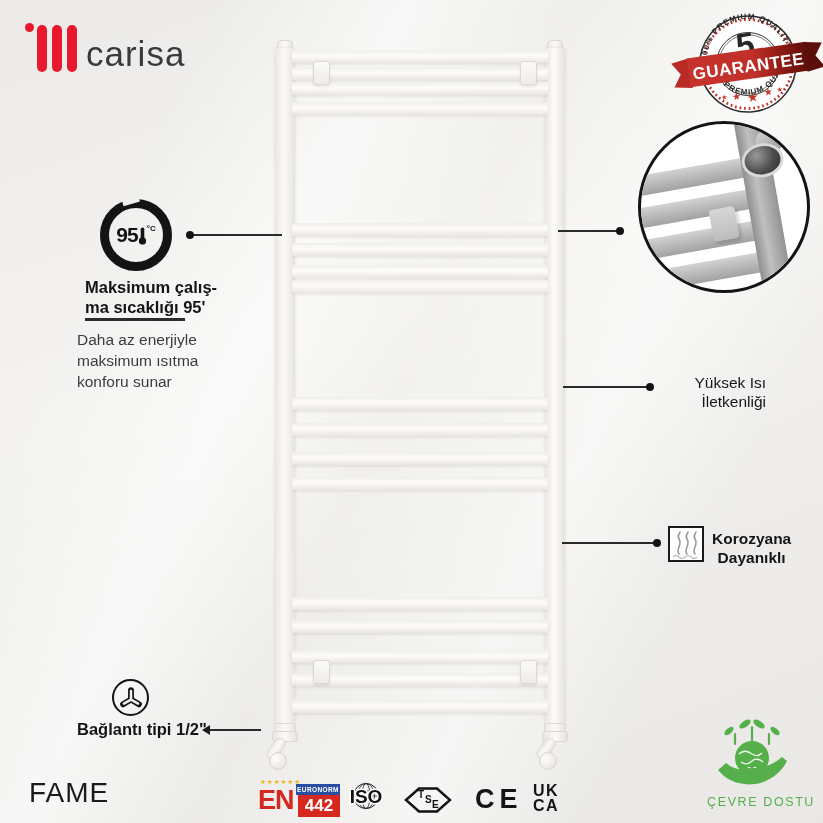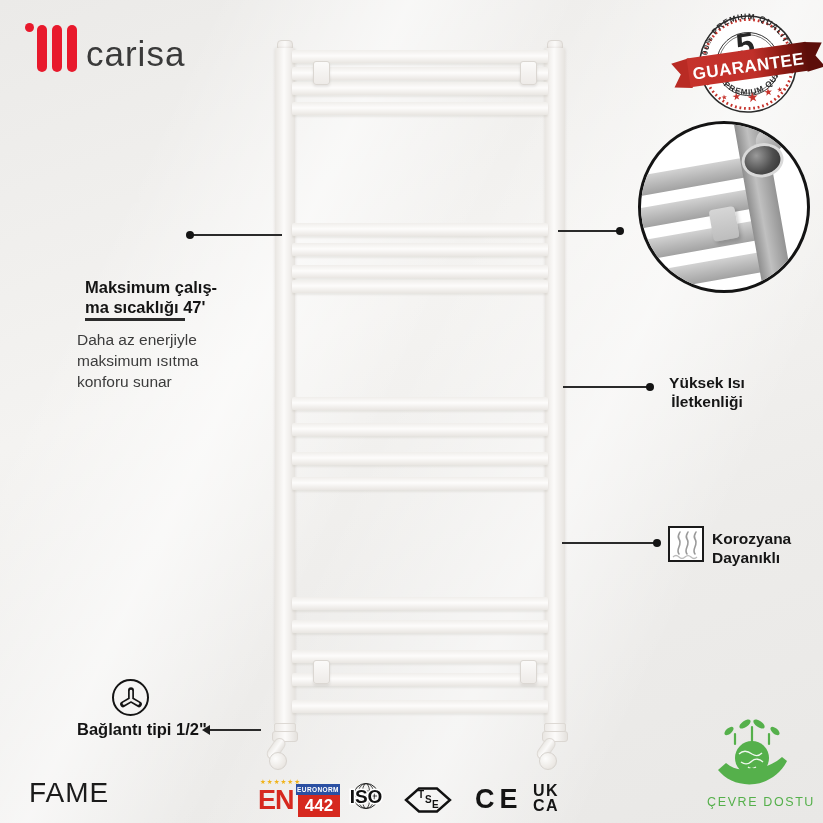--- a/index.html
+++ b/index.html
@@ -61,23 +61,23 @@
   .detail-circle{left:638px;top:121px;width:172px;height:172px;border-radius:50%;background:#fff;border:3px solid #141414;box-sizing:border-box;overflow:hidden;}
   .detail-rot{position:absolute;left:8px;top:2px;width:170px;height:170px;transform:rotate(-10deg);}
   .d-bar{position:absolute;left:-30px;width:135px;height:20px;border-radius:2px;background:linear-gradient(180deg,#d2d2d2,#b7b7b7 55%,#a2a2a2);}
   .d-rail{position:absolute;left:100px;top:-15px;width:30px;height:210px;border-radius:3px;background:linear-gradient(90deg,#8f8f8f,#c0c0c0 40%,#939393);}
   .d-pipe{position:absolute;left:116px;top:2px;width:52px;height:26px;border-radius:13px;background:linear-gradient(180deg,#cfcfcf,#9d9d9d);transform:rotate(-35deg);}
   .d-cap{position:absolute;left:104px;top:26px;width:36px;height:28px;border-radius:50%;
     background:radial-gradient(circle at 35% 30%,#9a9a9a,#4e4e4e 55%,#2c2c2c);box-shadow:0 0 0 3px #d9d9d9;}
   .d-bracket{position:absolute;left:60px;top:80px;width:26px;height:32px;border-radius:4px;background:linear-gradient(180deg,#d6d6d6,#bdbdbd);box-shadow:2px 3px 4px rgba(0,0,0,.18);}
 
   
-  .lbl-heat{left:648px;top:373px;width:118px;text-align:center;font-size:15.5px;line-height:19px;font-weight:700;color:#161616;}
+  .lbl-heat{left:648px;top:373px;width:118px;text-align:right;font-size:15.5px;line-height:19px;font-weight:400;color:#161616;}
   .wave-icon{left:668px;top:526px;width:36px;height:36px;background:#fff;border:2px solid #1a1a1a;box-sizing:border-box;}
-  .lbl-corr{left:712px;top:529px;font-size:15.5px;line-height:19px;font-weight:700;color:#161616;}
+  .lbl-corr{left:712px;top:529px;font-size:15.5px;line-height:19px;font-weight:700;color:#161616;text-align:center;}
 
   
   .conn-circle{left:112px;top:679px;width:37px;height:37px;border:2.5px solid #141414;border-radius:50%;box-sizing:border-box;display:flex;align-items:center;justify-content:center;}
   .lbl-conn{left:77px;top:720px;font-size:16.5px;font-weight:700;color:#141414;}
 
   
   .product-name{left:29px;top:777px;font-size:28px;letter-spacing:1px;color:#1b1b1b;}
   .en442{left:258px;top:778px;width:82px;height:42px;}
   .en442 .stars{position:absolute;left:2px;top:0;font-size:6.5px;color:#f0b41c;letter-spacing:1px;}
   .en442 .en{position:absolute;left:0;top:7px;font-size:27px;font-weight:800;color:#d6281e;letter-spacing:-1px;}
@@ -173,25 +173,33 @@
     <div class="collar2" style="left:-3px;top:691px;"></div>
     <div class="vpipe" style="left:2px;top:699px;"></div>
     <div class="vcap" style="left:-6px;top:712px;"></div>
 
     <div class="collar1" style="left:269px;top:683px;"></div>
     <div class="collar2" style="left:267px;top:691px;"></div>
     <div class="vpipe" style="left:272px;top:699px;"></div>
     <div class="vcap" style="left:264px;top:712px;"></div>
   </div>
 
+  <div class="abs ring95">
+    <span class="v">95</span>
+    <svg width="9" height="21" viewBox="0 0 10 22">
+      <line x1="5" y1="4" x2="5" y2="13" stroke="#141414" stroke-width="4" stroke-linecap="round"></line>
+      <circle cx="5" cy="17" r="4" fill="#141414"></circle>
+    </svg>
+    <span class="u">°C</span>
+  </div>
   <div class="abs ring-gap"></div>
   <div class="abs line dot-l" style="left:193px;top:234px;width:89px;"></div>
   <div class="abs feat-title">
     <div>Maksimum çalış-</div>
-    <div>ma sıcaklığı 47'</div>
+    <div>ma sıcaklığı 95'</div>
   </div>
   <div class="abs feat-rule"></div>
   <div class="abs feat-desc">
     <div>Daha az enerjiyle</div>
     <div>maksimum ısıtma</div>
     <div>konforu sunar</div>
   </div>
 
   <div class="abs line dot-r" style="left:558px;top:230px;width:59px;"></div>
   <div class="abs detail-circle">

